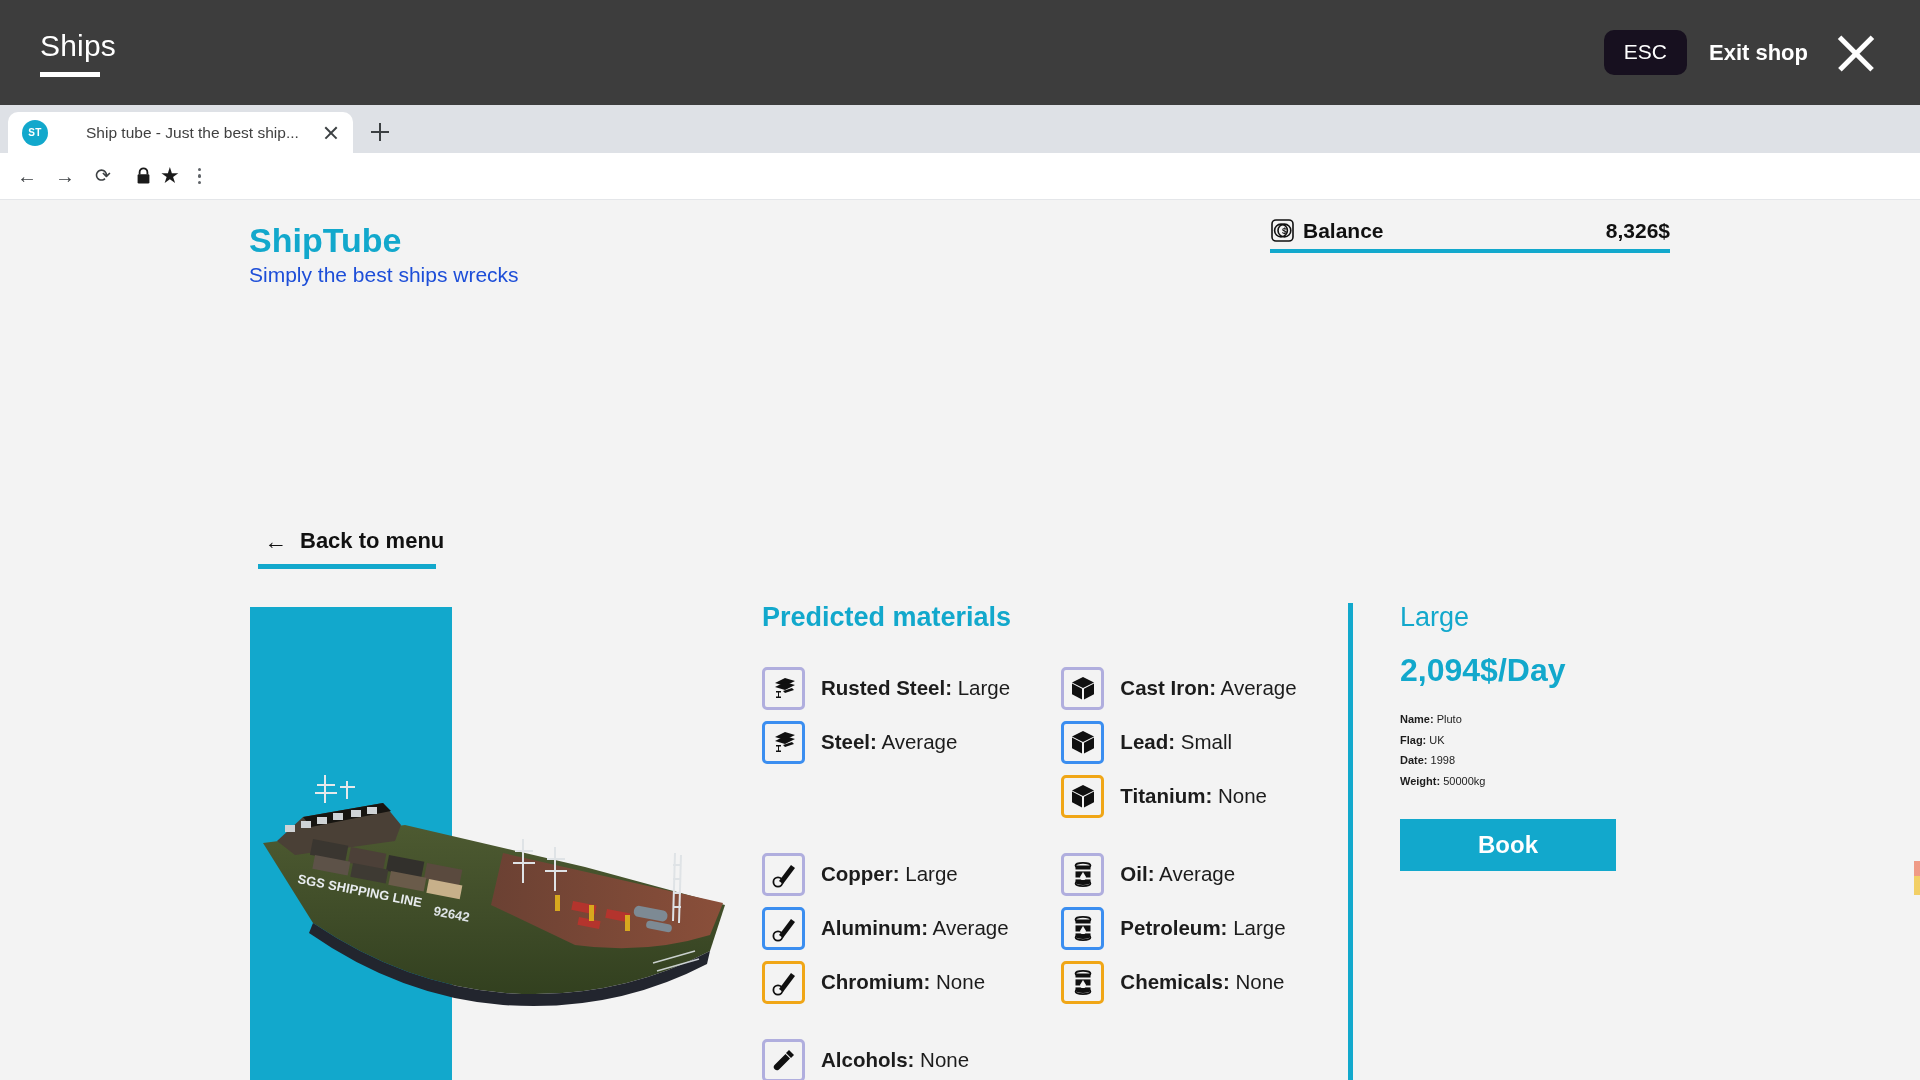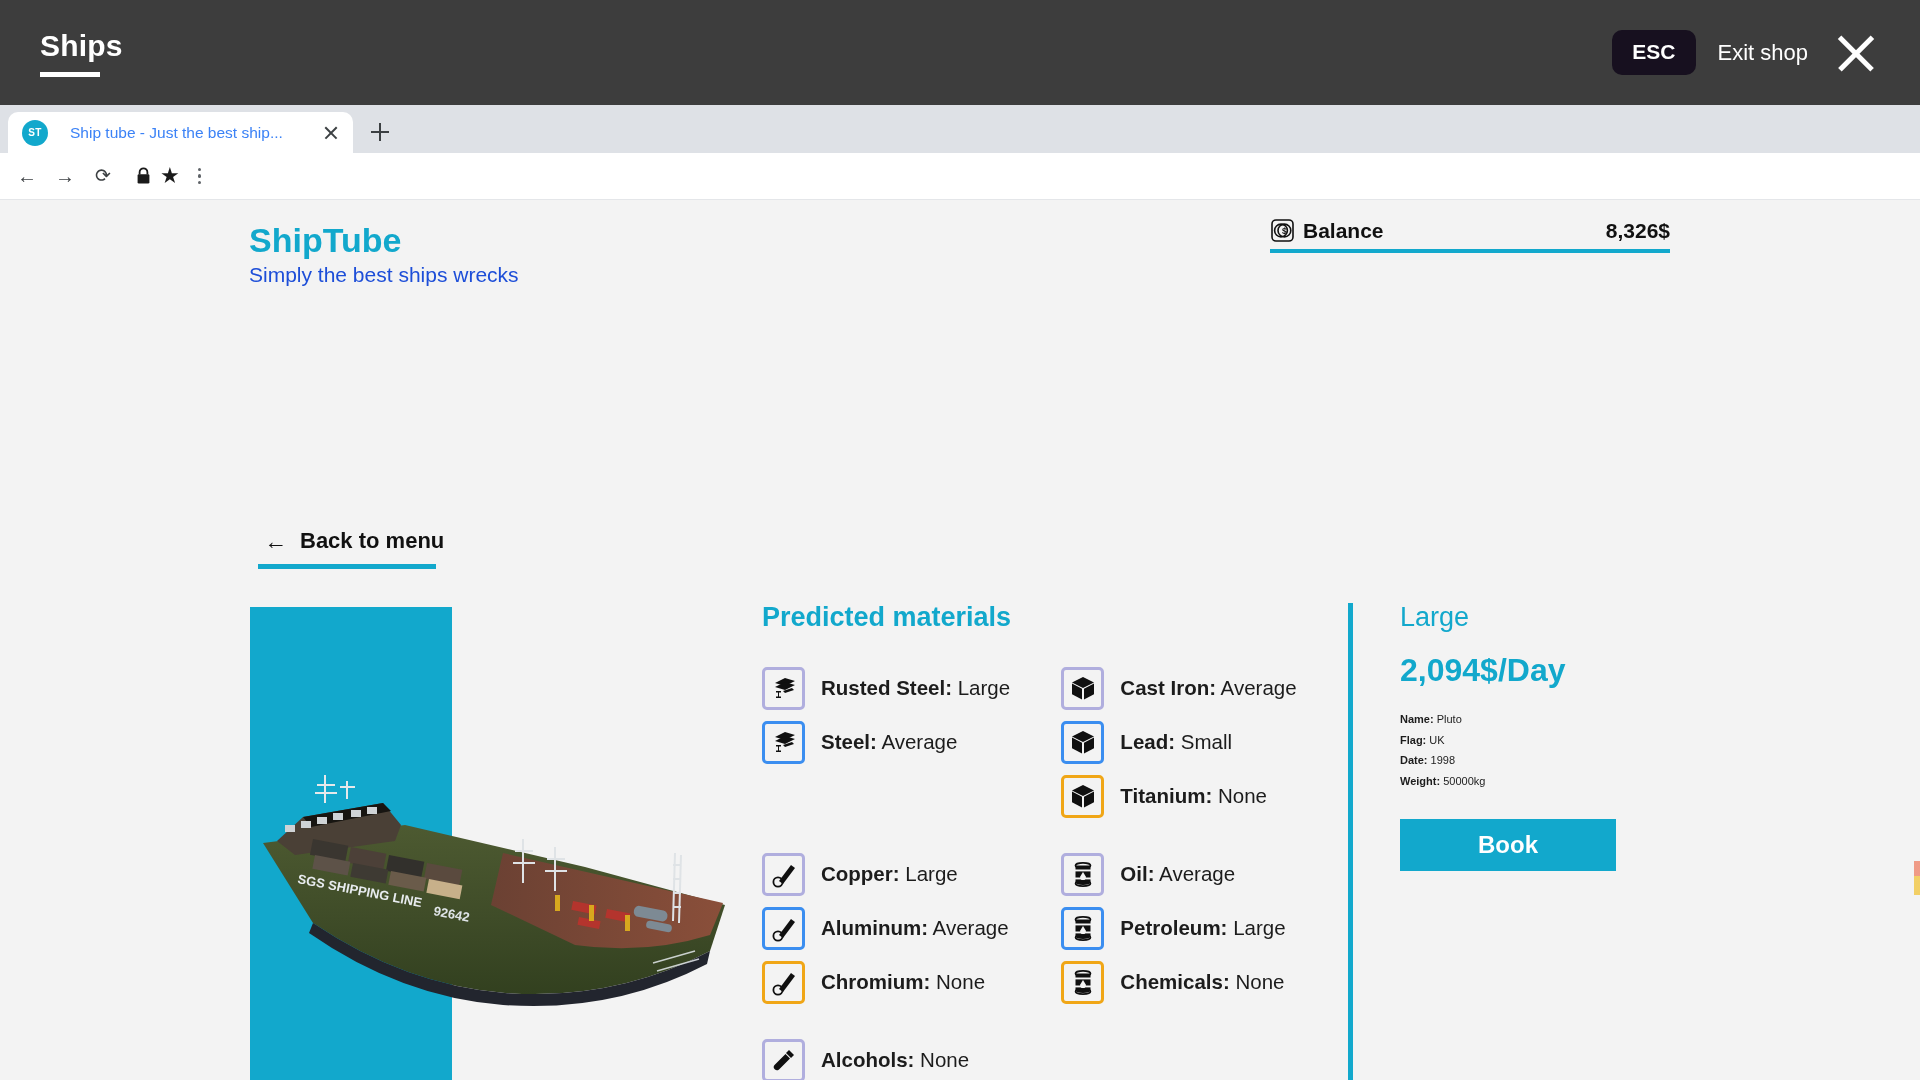--- a/index.html
+++ b/index.html
@@ -23,49 +23,49 @@
   }
   #game-title-wrap {
     margin-left: 40px;
     display: flex;
     flex-direction: column;
     align-items: flex-start;
   }
   #game-title {
     color: #ffffff;
     font-size: 30px;
-    font-weight: bold;
+    font-weight: normal;
     letter-spacing: .2px;
     line-height: 36px;
   }
   #game-title-underline {
     margin-top: 8px;
     width: 60px; height: 5px;
     background: #ffffff;
   }
   #game-bar-right {
     margin-left: auto;
     margin-right: 38px;
     display: flex;
     align-items: center;
     gap: 22px;
   }
   #esc-key {
     background: #17101f;
     color: #ffffff;
     font-size: 21px;
-    font-weight: bold;
+    font-weight: normal;
     border-radius: 10px;
     padding: 11px 20px 12px 20px;
     line-height: 22px;
   }
   #exit-shop-label {
     color: #ffffff;
     font-size: 22px;
-    font-weight: normal;
+    font-weight: bold;
     line-height: 24px;
   }
   #close-x {
     width: 52px; height: 52px;
     position: relative;
     cursor: pointer;
   }
   #close-x::before, #close-x::after {
     content: "";
     position: absolute;
@@ -105,23 +105,23 @@
     color: #ffffff;
     font-size: 10px;
     font-weight: bold;
     display: flex;
     align-items: center;
     justify-content: center;
     flex: 0 0 auto;
     letter-spacing: .3px;
   }
   #tab-title {
-    margin-left: 14px;
+    margin-left: 30px;
     font-size: 15.5px;
-    color: #3b82f6;
+    color: #404040;
     white-space: nowrap;
     overflow: hidden;
     flex: 1 1 auto;
   }
   #tab-close {
     width: 24px; height: 24px;
     position: relative;
     flex: 0 0 auto;
     margin-left: 6px;
   }

